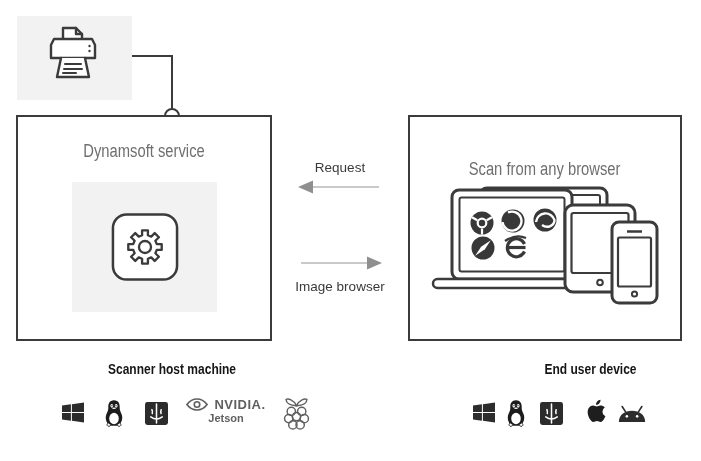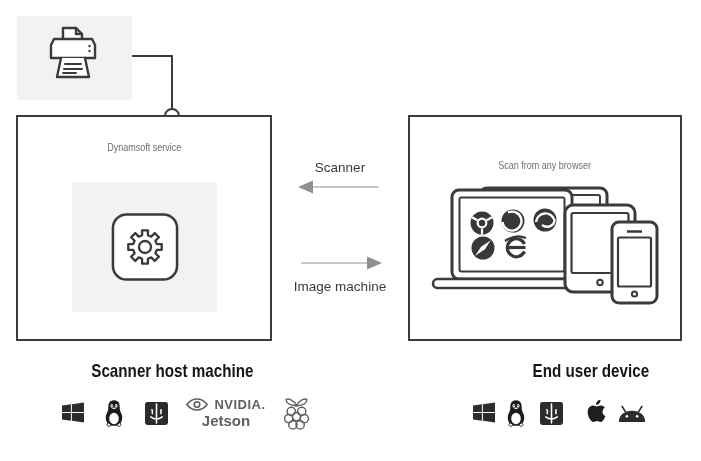--- a/index.html
+++ b/index.html
@@ -16,28 +16,28 @@
   body{
     width:701px;height:461px;position:relative;overflow:hidden;
     background:#ffffff;
     font-family:"Liberation Sans","DejaVu Sans",sans-serif;
     -webkit-font-smoothing:antialiased;
   }
   .abs{position:absolute}
   .panel{border:2px solid var(--outline);background:#fff;box-sizing:border-box}
   .tile{background:var(--tile)}
   .cond{display:inline-block;transform:scaleX(0.82);transform-origin:50% 50%;white-space:nowrap}
-  .box-title{width:100%;text-align:center;font-size:11px;font-weight:500;color:var(--muted)}
+  .box-title{width:100%;text-align:center;font-size:18px;font-weight:500;color:var(--muted)}
   .flow-label{width:136px;text-align:center;font-size:13.5px;color:#3a3a3a}
-  .caption{width:240px;text-align:center;font-size:19px;font-weight:bold;color:var(--caption)}
+  .caption{width:240px;text-align:center;font-size:15px;font-weight:bold;color:var(--caption)}
   .caption .cond{transform:scaleX(0.8)}
   .line{background:var(--outline)}
   .nv-row{display:flex;align-items:center;justify-content:center;gap:6px}
   .nv-brand{font-size:13px;font-weight:bold;color:var(--icon-gray);letter-spacing:.5px}
-  .nv-product{text-align:center;font-size:15px;font-weight:bold;color:var(--icon-gray);margin-top:0px}
+  .nv-product{text-align:center;font-size:11px;font-weight:bold;color:var(--icon-gray);margin-top:0px}
   svg{display:block}
 </style>
 </head>
 <body>
 
 <div class="abs tile" style="left:17px;top:16px;width:115px;height:84px">
   <svg class="abs" style="left:31px;top:9px" width="50" height="62" viewBox="0 0 50 62">
     <g fill="#fff" stroke="#3b3b3b" stroke-width="2.4" stroke-linejoin="round" stroke-linecap="round">
       <path d="M15 14 V3 H28 L34 9 V14"></path>
       <path d="M28 3 V9 H34" fill="none"></path>
@@ -61,33 +61,33 @@
   <div class="abs tile" style="left:54px;top:65px;width:145px;height:130px;display:flex;align-items:center;justify-content:center">
     <svg width="68" height="70" viewBox="0 0 70 72">
       <rect x="2" y="2.5" width="66" height="67" rx="14" fill="#fff" stroke="#3b3b3b" stroke-width="2.6"></rect>
       <path d="M47.1 33 L52.2 33 L52.2 39 L47.1 39 L45.7 42.4 L49.3 46 L45 50.3 L41.4 46.7 L38 48.1 L38 53.2 L32 53.2 L32 48.1 L28.6 46.7 L25 50.3 L20.7 46 L24.3 42.4 L22.9 39 L17.8 39 L17.8 33 L22.9 33 L24.3 29.6 L20.7 26 L25 21.7 L28.6 25.3 L32 23.9 L32 18.8 L38 18.8 L38 23.9 L41.4 25.3 L45 21.7 L49.3 26 L45.7 29.6 Z" fill="#fff" stroke="#3b3b3b" stroke-width="2.4" stroke-linejoin="round"></path>
       <circle cx="35" cy="36" r="6.2" fill="#fff" stroke="#3b3b3b" stroke-width="2.4"></circle>
     </svg>
   </div>
 </div>
 
 <div class="abs flow-label" style="left:272px;top:160px">
-  <span>Scanner</span>
+  <span>Request</span>
 </div>
 <svg class="abs" style="left:298px;top:180px" width="82" height="14" viewBox="0 0 82 14">
   <line x1="13" y1="7" x2="81" y2="7" stroke="var(--arrow-line)" stroke-width="2"></line>
   <path d="M0 7 L15 0.5 V13.5 Z" fill="var(--arrow-head)"></path>
 </svg>
 
 <svg class="abs" style="left:300px;top:256px" width="82" height="14" viewBox="0 0 82 14">
   <line x1="1" y1="7" x2="69" y2="7" stroke="var(--arrow-line)" stroke-width="2"></line>
   <path d="M82 7 L67 0.5 V13.5 Z" fill="var(--arrow-head)"></path>
 </svg>
 <div class="abs flow-label" style="left:272px;top:279px">
-  <span>Image machine</span>
+  <span>Image browser</span>
 </div>
 
 <div class="abs panel" style="left:408px;top:115px;width:274px;height:226px">
   <div class="abs box-title" style="top:42px">
     <span class="cond">Scan from any browser</span>
   </div>
 </div>
 
 <svg class="abs" style="left:425px;top:180px" width="245" height="130" viewBox="425 180 245 130">
 

